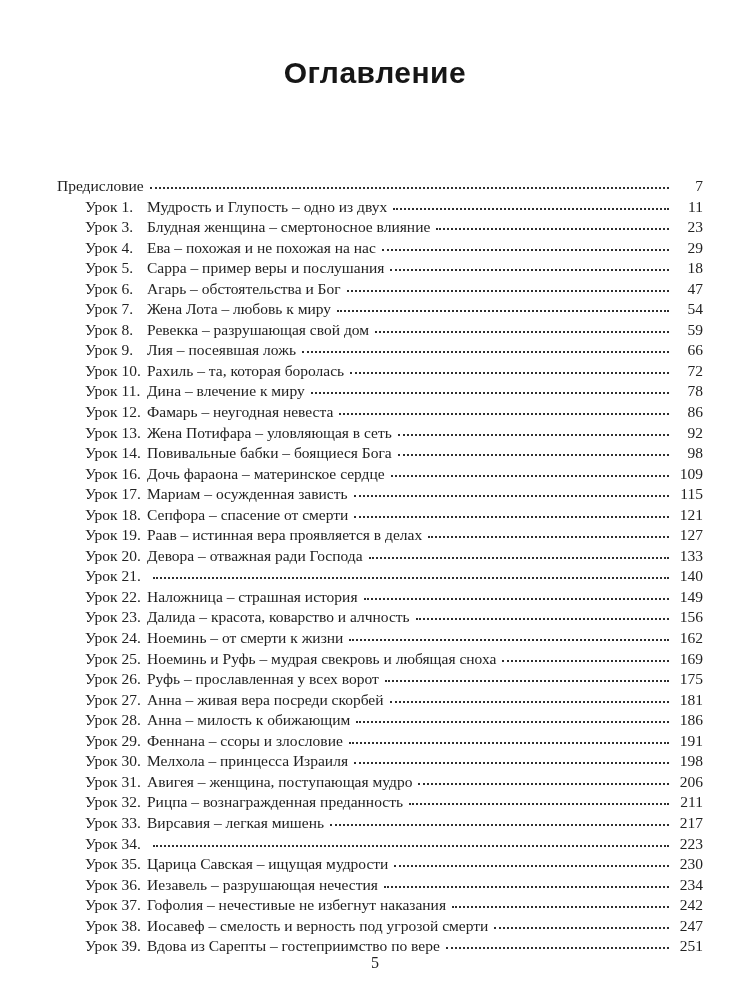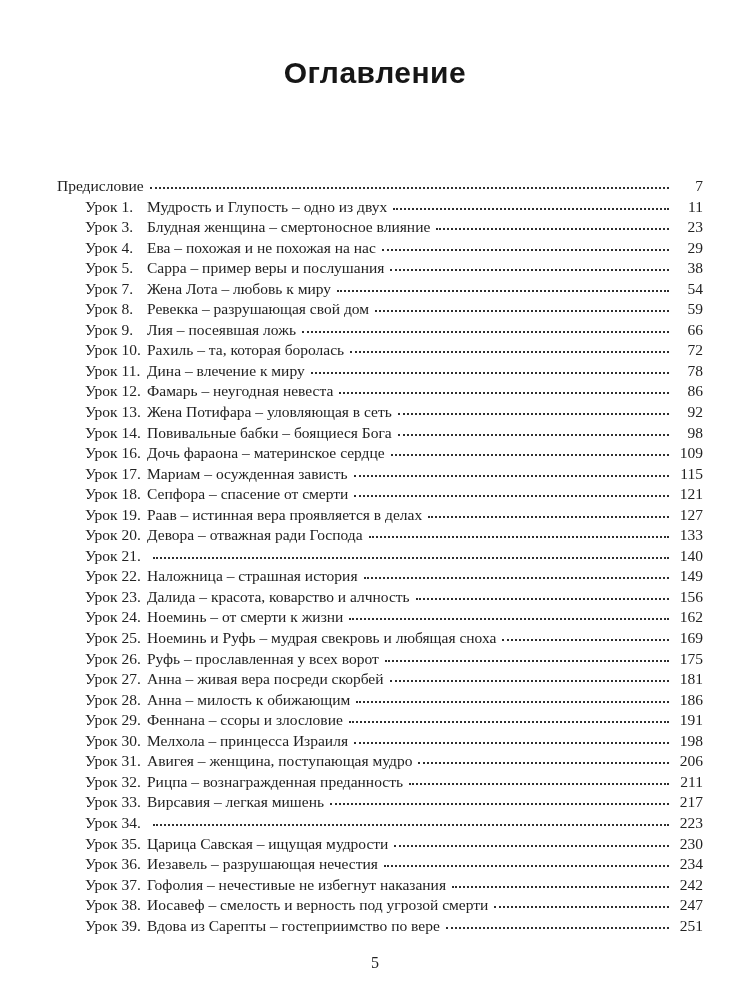--- a/index.html
+++ b/index.html
@@ -107,21 +107,27 @@
       <div class="toc-row indented">
     <span class="label">Урок 4.</span>
     <span class="entry-title">Ева – похожая и не похожая на нас</span>
     <span class="dots"></span>
     <span class="pagenum">29</span>
   </div>
       <div class="toc-row indented">
     <span class="label">Урок 5.</span>
     <span class="entry-title">Сарра – пример веры и послушания</span>
     <span class="dots"></span>
-    <span class="pagenum">38</span>
+    <span class="pagenum">18</span>
+  </div>
+      <div class="toc-row indented">
+    <span class="label">Урок 6.</span>
+    <span class="entry-title">Агарь – обстоятельства и Бог</span>
+    <span class="dots"></span>
+    <span class="pagenum">47</span>
   </div>
       <div class="toc-row indented">
     <span class="label">Урок 7.</span>
     <span class="entry-title">Жена Лота – любовь к миру</span>
     <span class="dots"></span>
     <span class="pagenum">54</span>
   </div>
       <div class="toc-row indented">
     <span class="label">Урок 8.</span>
     <span class="entry-title">Ревекка – разрушающая свой дом</span>

